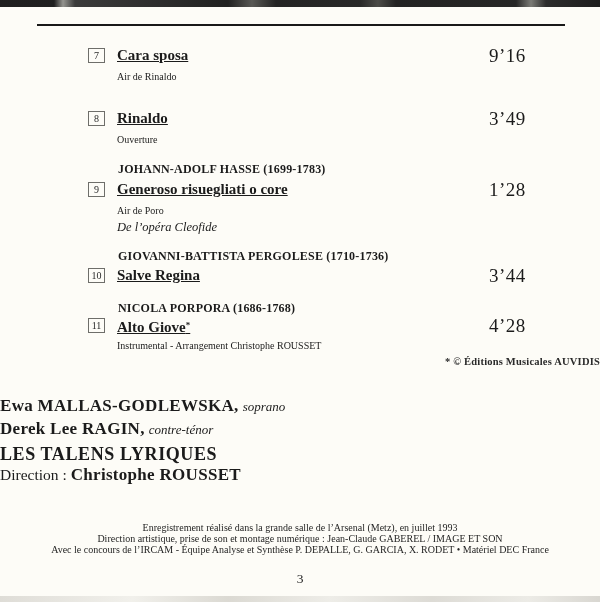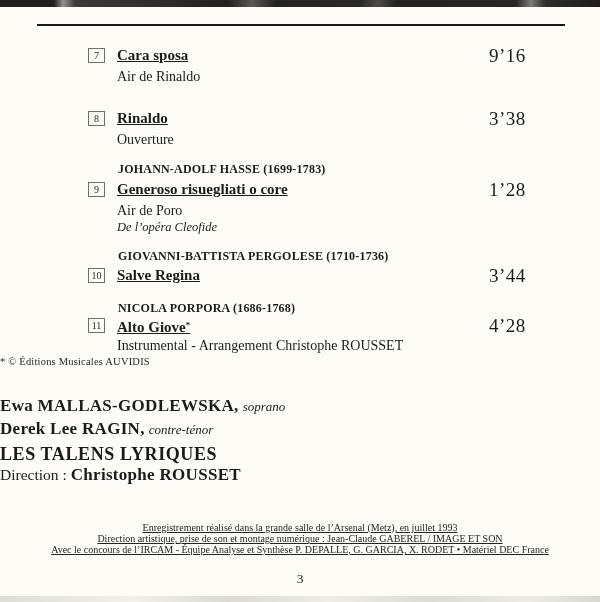--- a/index.html
+++ b/index.html
@@ -43,45 +43,45 @@
     position:absolute;left:117px;top:0;
     font-weight:bold;font-size:15px;line-height:17px;white-space:nowrap;text-decoration:underline;
   }
   .title sup{font-size:9px;vertical-align:4px;font-weight:bold;}
   .time{
     position:absolute;left:489px;top:0;
     font-size:19px;line-height:17px;letter-spacing:.5px;
   }
   .sub{
     position:absolute;left:117px;width:420px;
-    font-size:14px;line-height:16px;white-space:nowrap;
+    font-size:10px;line-height:16px;white-space:nowrap;
   }
   .src{
     position:absolute;left:117px;width:420px;
     font-style:italic;font-size:12.5px;line-height:14px;white-space:nowrap;
   }
   .composer{
     position:absolute;left:118px;width:460px;
     font-weight:bold;font-size:12px;line-height:18px;letter-spacing:.2px;white-space:nowrap;
   }
   .footnote{
-    position:absolute;left:0;width:600px;text-align:left;
-    font-size:10.5px;color:#2a2a2a;letter-spacing:.2px;
+    position:absolute;left:0;width:600px;text-align:right;
+    font-size:10.5px;color:#2a2a2a;letter-spacing:.2px;font-weight:bold;
   }
 
   .center{position:absolute;left:0;width:600px;text-align:left;white-space:nowrap;}
   .perf-name{font-weight:bold;font-size:17px;letter-spacing:.3px;}
   .perf-role{font-style:italic;font-size:13px;}
   .ensemble{font-weight:bold;font-size:18px;letter-spacing:.6px;}
   .dir-label{font-size:15.5px;}
   .dir-name{font-weight:bold;font-size:17px;letter-spacing:.3px;}
 
   .credits{position:absolute;left:0;top:522px;width:600px;text-align:center;
     font-size:10px;line-height:11px;color:#242424;}
-  .credits div{white-space:nowrap;text-decoration:underline;}
+  .credits div{white-space:nowrap;}
   .pagenum{position:absolute;left:0;top:571px;width:600px;text-align:center;
     font-size:13.5px;color:#222;}
 </style>
 </head>
 <body>
 
 <div class="page">
 
   <div class="top-edge"></div>
   <div class="rule"></div>
@@ -89,21 +89,21 @@
   <div class="row" style="top:47px">
     <span class="num">7</span>
     <span class="title">Cara sposa</span>
     <span class="time">9’16</span>
   </div>
   <div class="sub" style="top:69px">Air de Rinaldo</div>
 
   <div class="row" style="top:110px">
     <span class="num">8</span>
     <span class="title">Rinaldo</span>
-    <span class="time">3’38</span>
+    <span class="time">3’49</span>
   </div>
   <div class="sub" style="top:132px">Ouverture</div>
 
   <div class="composer" style="top:160px">JOHANN-ADOLF HASSE (1699-1783)</div>
 
   <div class="row" style="top:181px">
     <span class="num">9</span>
     <span class="title">Generoso risuegliati o core</span>
     <span class="time">1’28</span>
   </div>

